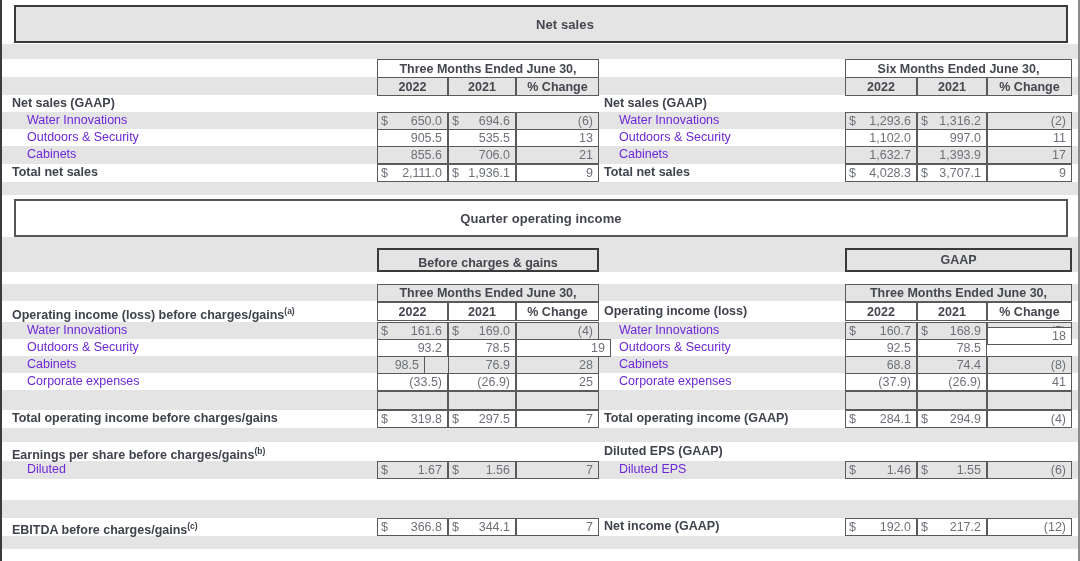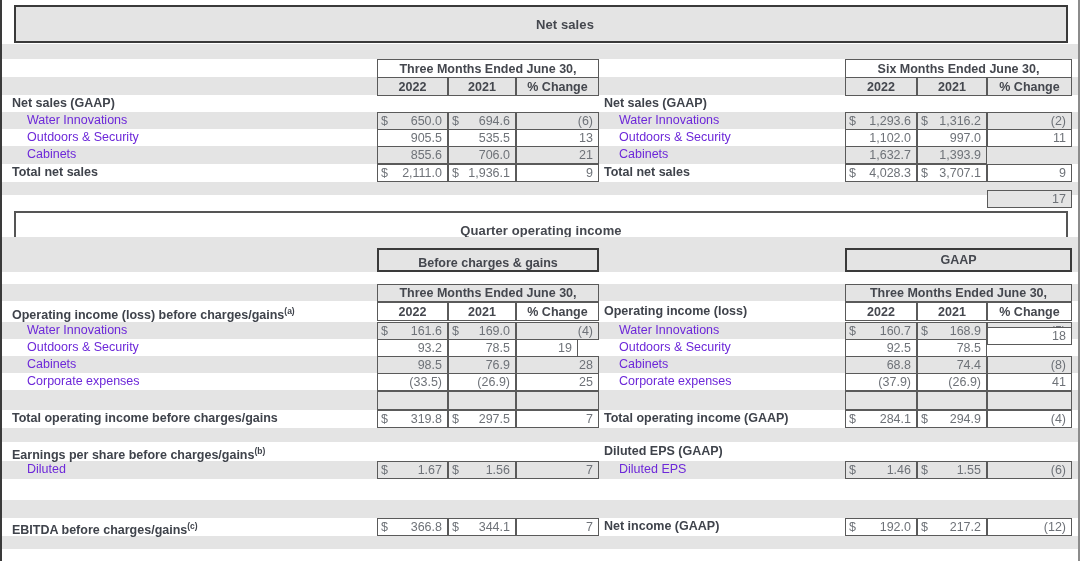--- a/index.html
+++ b/index.html
@@ -202,38 +202,38 @@
     <span class="num">11</span>
   </div>
 
   <div class="lbl sub" style="left:617px;top:146px;">Cabinets</div>
   <div class="cellbox" style="left:843px;top:146px;width:72px;background:#e4e4e4;">
     <span class="num">1,632.7</span>
   </div>
   <div class="cellbox" style="left:915px;top:146px;width:70px;background:#e4e4e4;">
     <span class="num">1,393.9</span>
   </div>
-  <div class="cellbox" style="left:985px;top:146px;width:85px;background:#e4e4e4;margin-top:44px;">
+  <div class="cellbox" style="left:985px;top:146px;width:85px;background:#e4e4e4;">
     <span class="num">17</span>
   </div>
 
   <div class="lbl bold" style="left:602px;top:164px;">Total net sales</div>
   <div class="cellbox" style="left:843px;top:164px;width:72px;background:#ffffff;">
     <span class="dol">$</span>
     <span class="num">4,028.3</span>
   </div>
   <div class="cellbox" style="left:915px;top:164px;width:70px;background:#ffffff;">
     <span class="dol">$</span>
     <span class="num">3,707.1</span>
   </div>
   <div class="cellbox" style="left:985px;top:164px;width:85px;background:#ffffff;">
     <span class="num">9</span>
   </div>
 
-  <div class="banner white" style="top:199px;height:38px;margin-top:12px;">
+  <div class="banner white" style="top:199px;height:38px;">
     <span>Quarter operating income</span>
   </div>
 
   <div class="row g" style="top:237px;height:11px;"></div>
   <div class="row g" style="top:248px;height:24px;"></div>
   <div class="row w" style="top:272px;height:12px;"></div>
   <div class="row g" style="top:284px;height:17px;"></div>
   <div class="row w" style="top:301px;height:21px;"></div>
   <div class="row g" style="top:322px;height:17px;"></div>
   <div class="row w" style="top:339px;height:17px;"></div>
@@ -301,26 +301,26 @@
     <span class="num">(4)</span>
   </div>
 
   <div class="lbl sub" style="left:25px;top:339px;">Outdoors &amp; Security</div>
   <div class="cellbox" style="left:375px;top:339px;width:71px;background:#ffffff;">
     <span class="num">93.2</span>
   </div>
   <div class="cellbox" style="left:446px;top:339px;width:68px;background:#ffffff;">
     <span class="num">78.5</span>
   </div>
-  <div class="cellbox" style="left:514px;top:339px;width:62px;background:#ffffff;">
+  <div class="cellbox" style="left:514px;top:339px;width:95px;background:#ffffff;">
     <span class="num">19</span>
   </div>
 
   <div class="lbl sub" style="left:25px;top:356px;">Cabinets</div>
-  <div class="cellbox" style="left:375px;top:356px;width:71px;background:#e4e4e4;">
+  <div class="cellbox" style="left:375px;top:356px;width:48px;background:#e4e4e4;">
     <span class="num">98.5</span>
   </div>
   <div class="cellbox" style="left:446px;top:356px;width:68px;background:#e4e4e4;">
     <span class="num">76.9</span>
   </div>
   <div class="cellbox" style="left:514px;top:356px;width:83px;background:#e4e4e4;">
     <span class="num">28</span>
   </div>
 
   <div class="lbl sub" style="left:25px;top:373px;">Corporate expenses</div>

